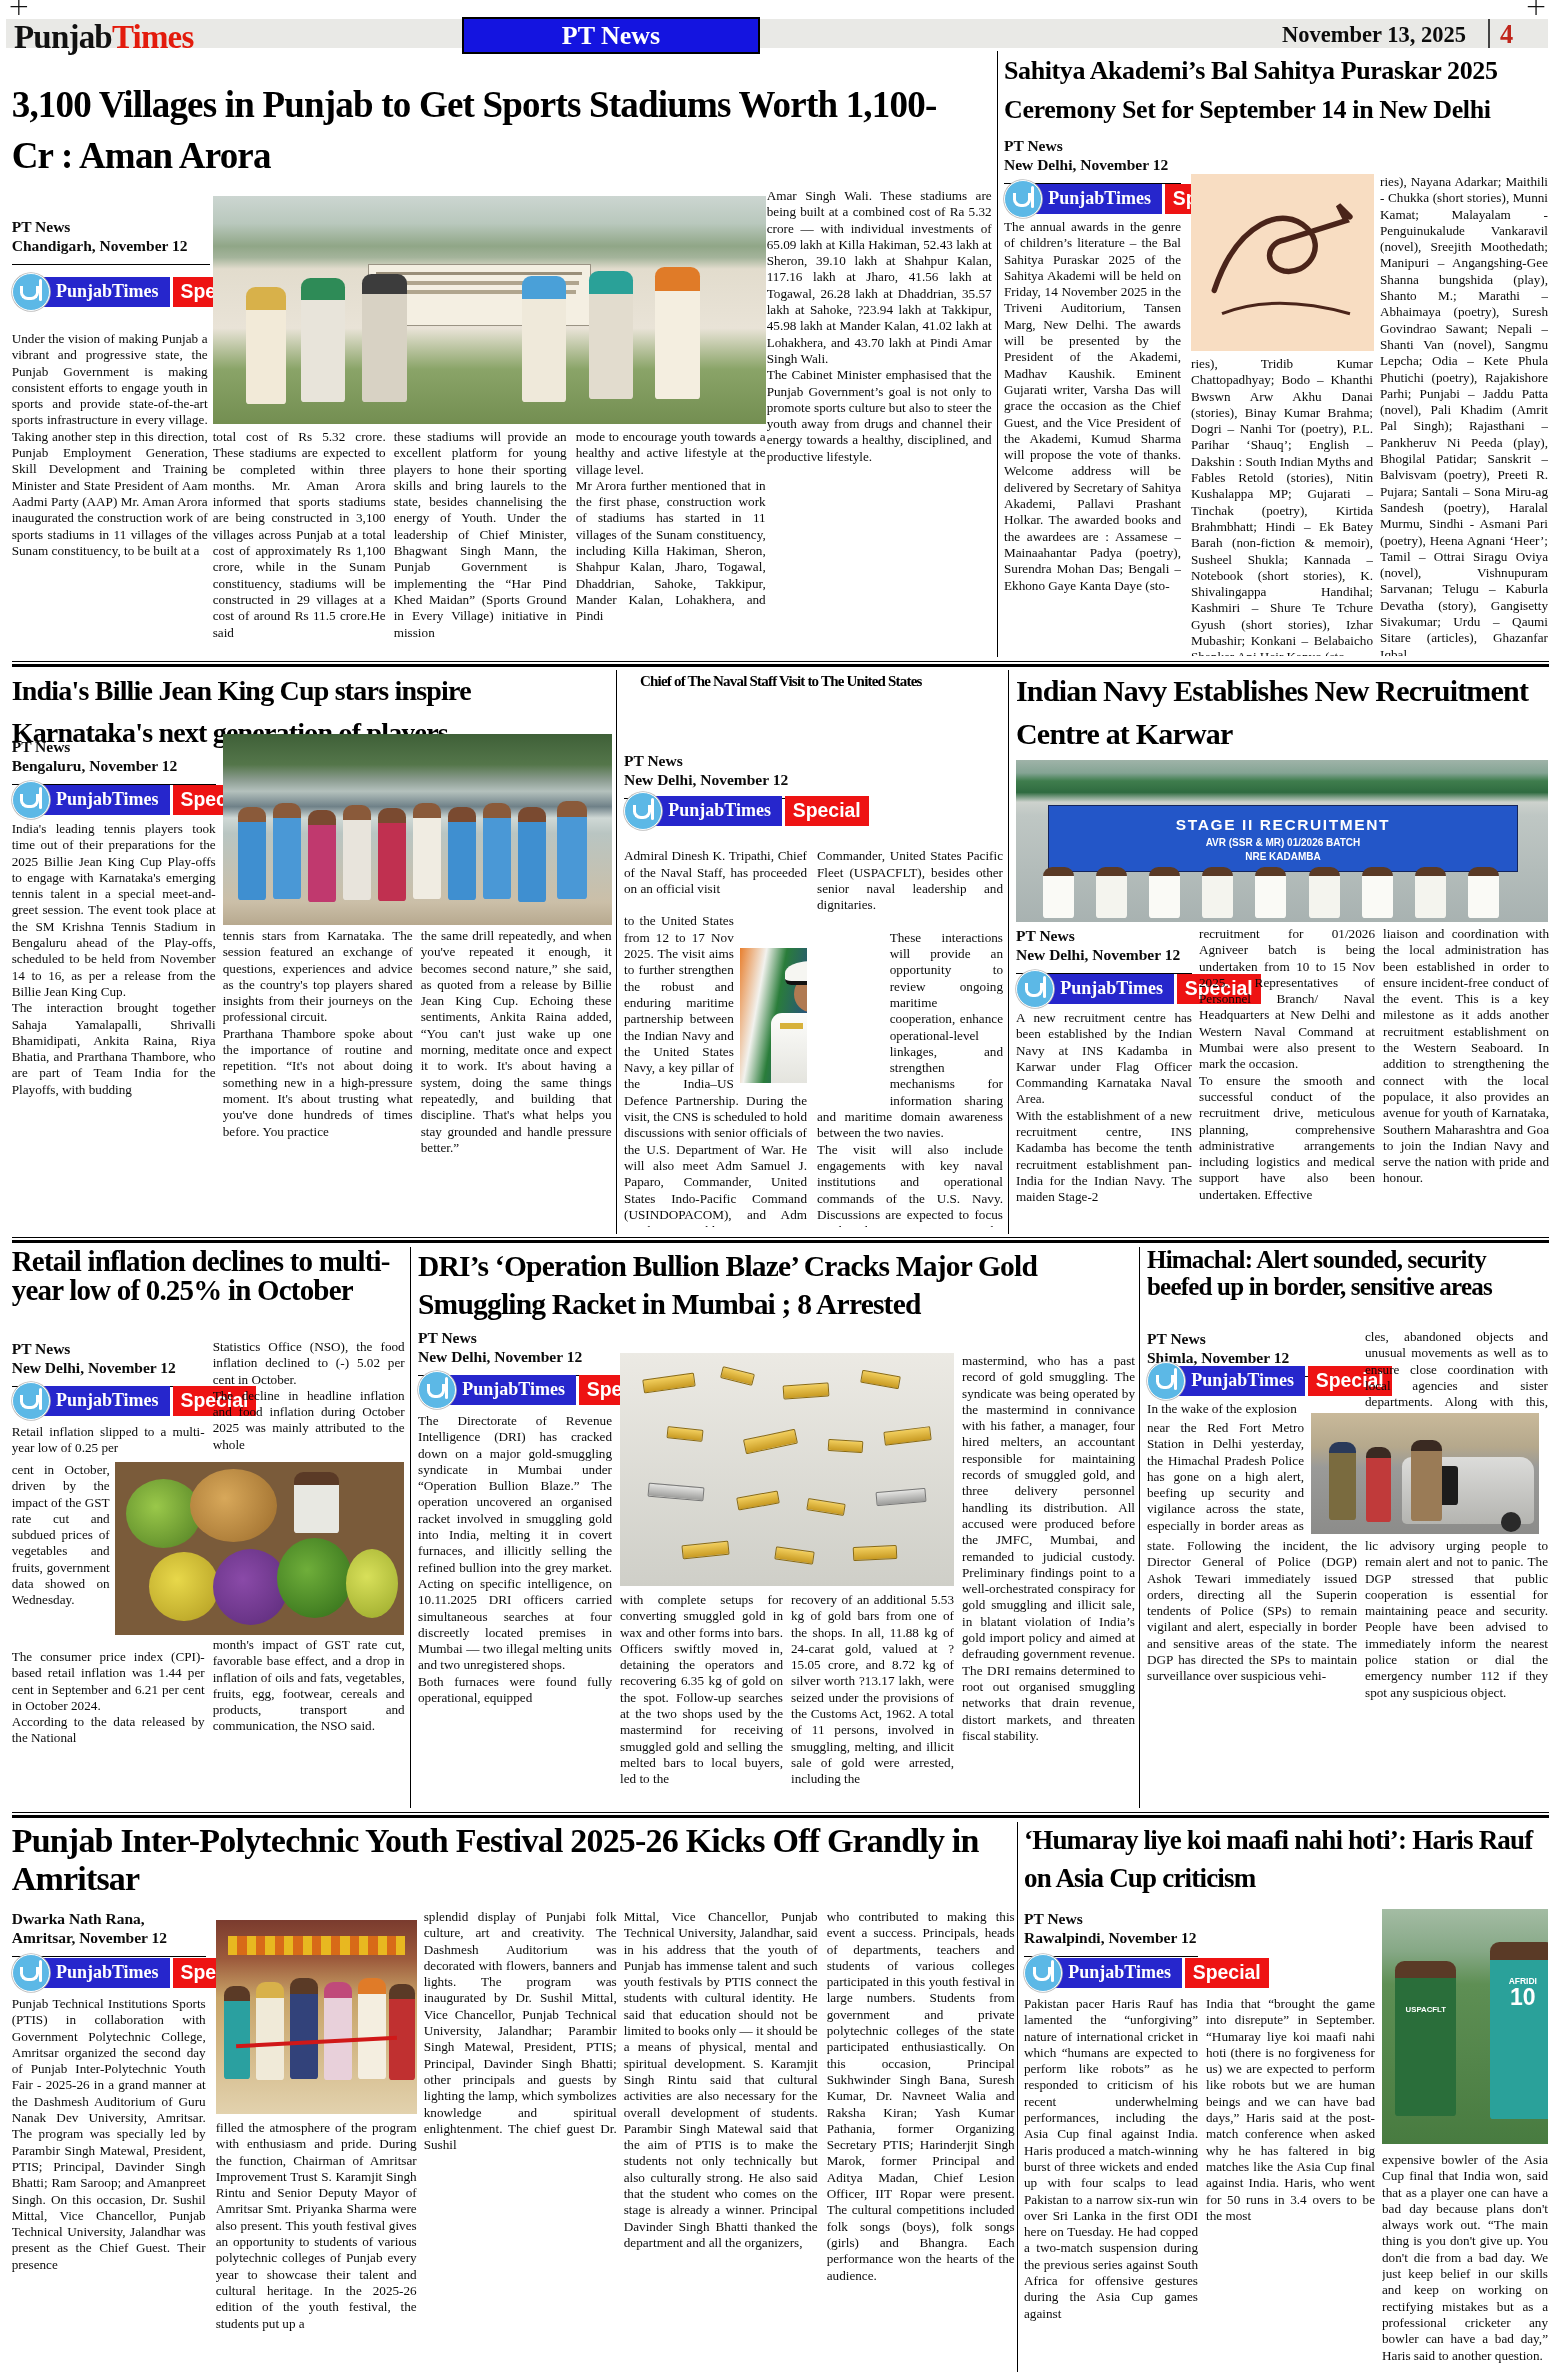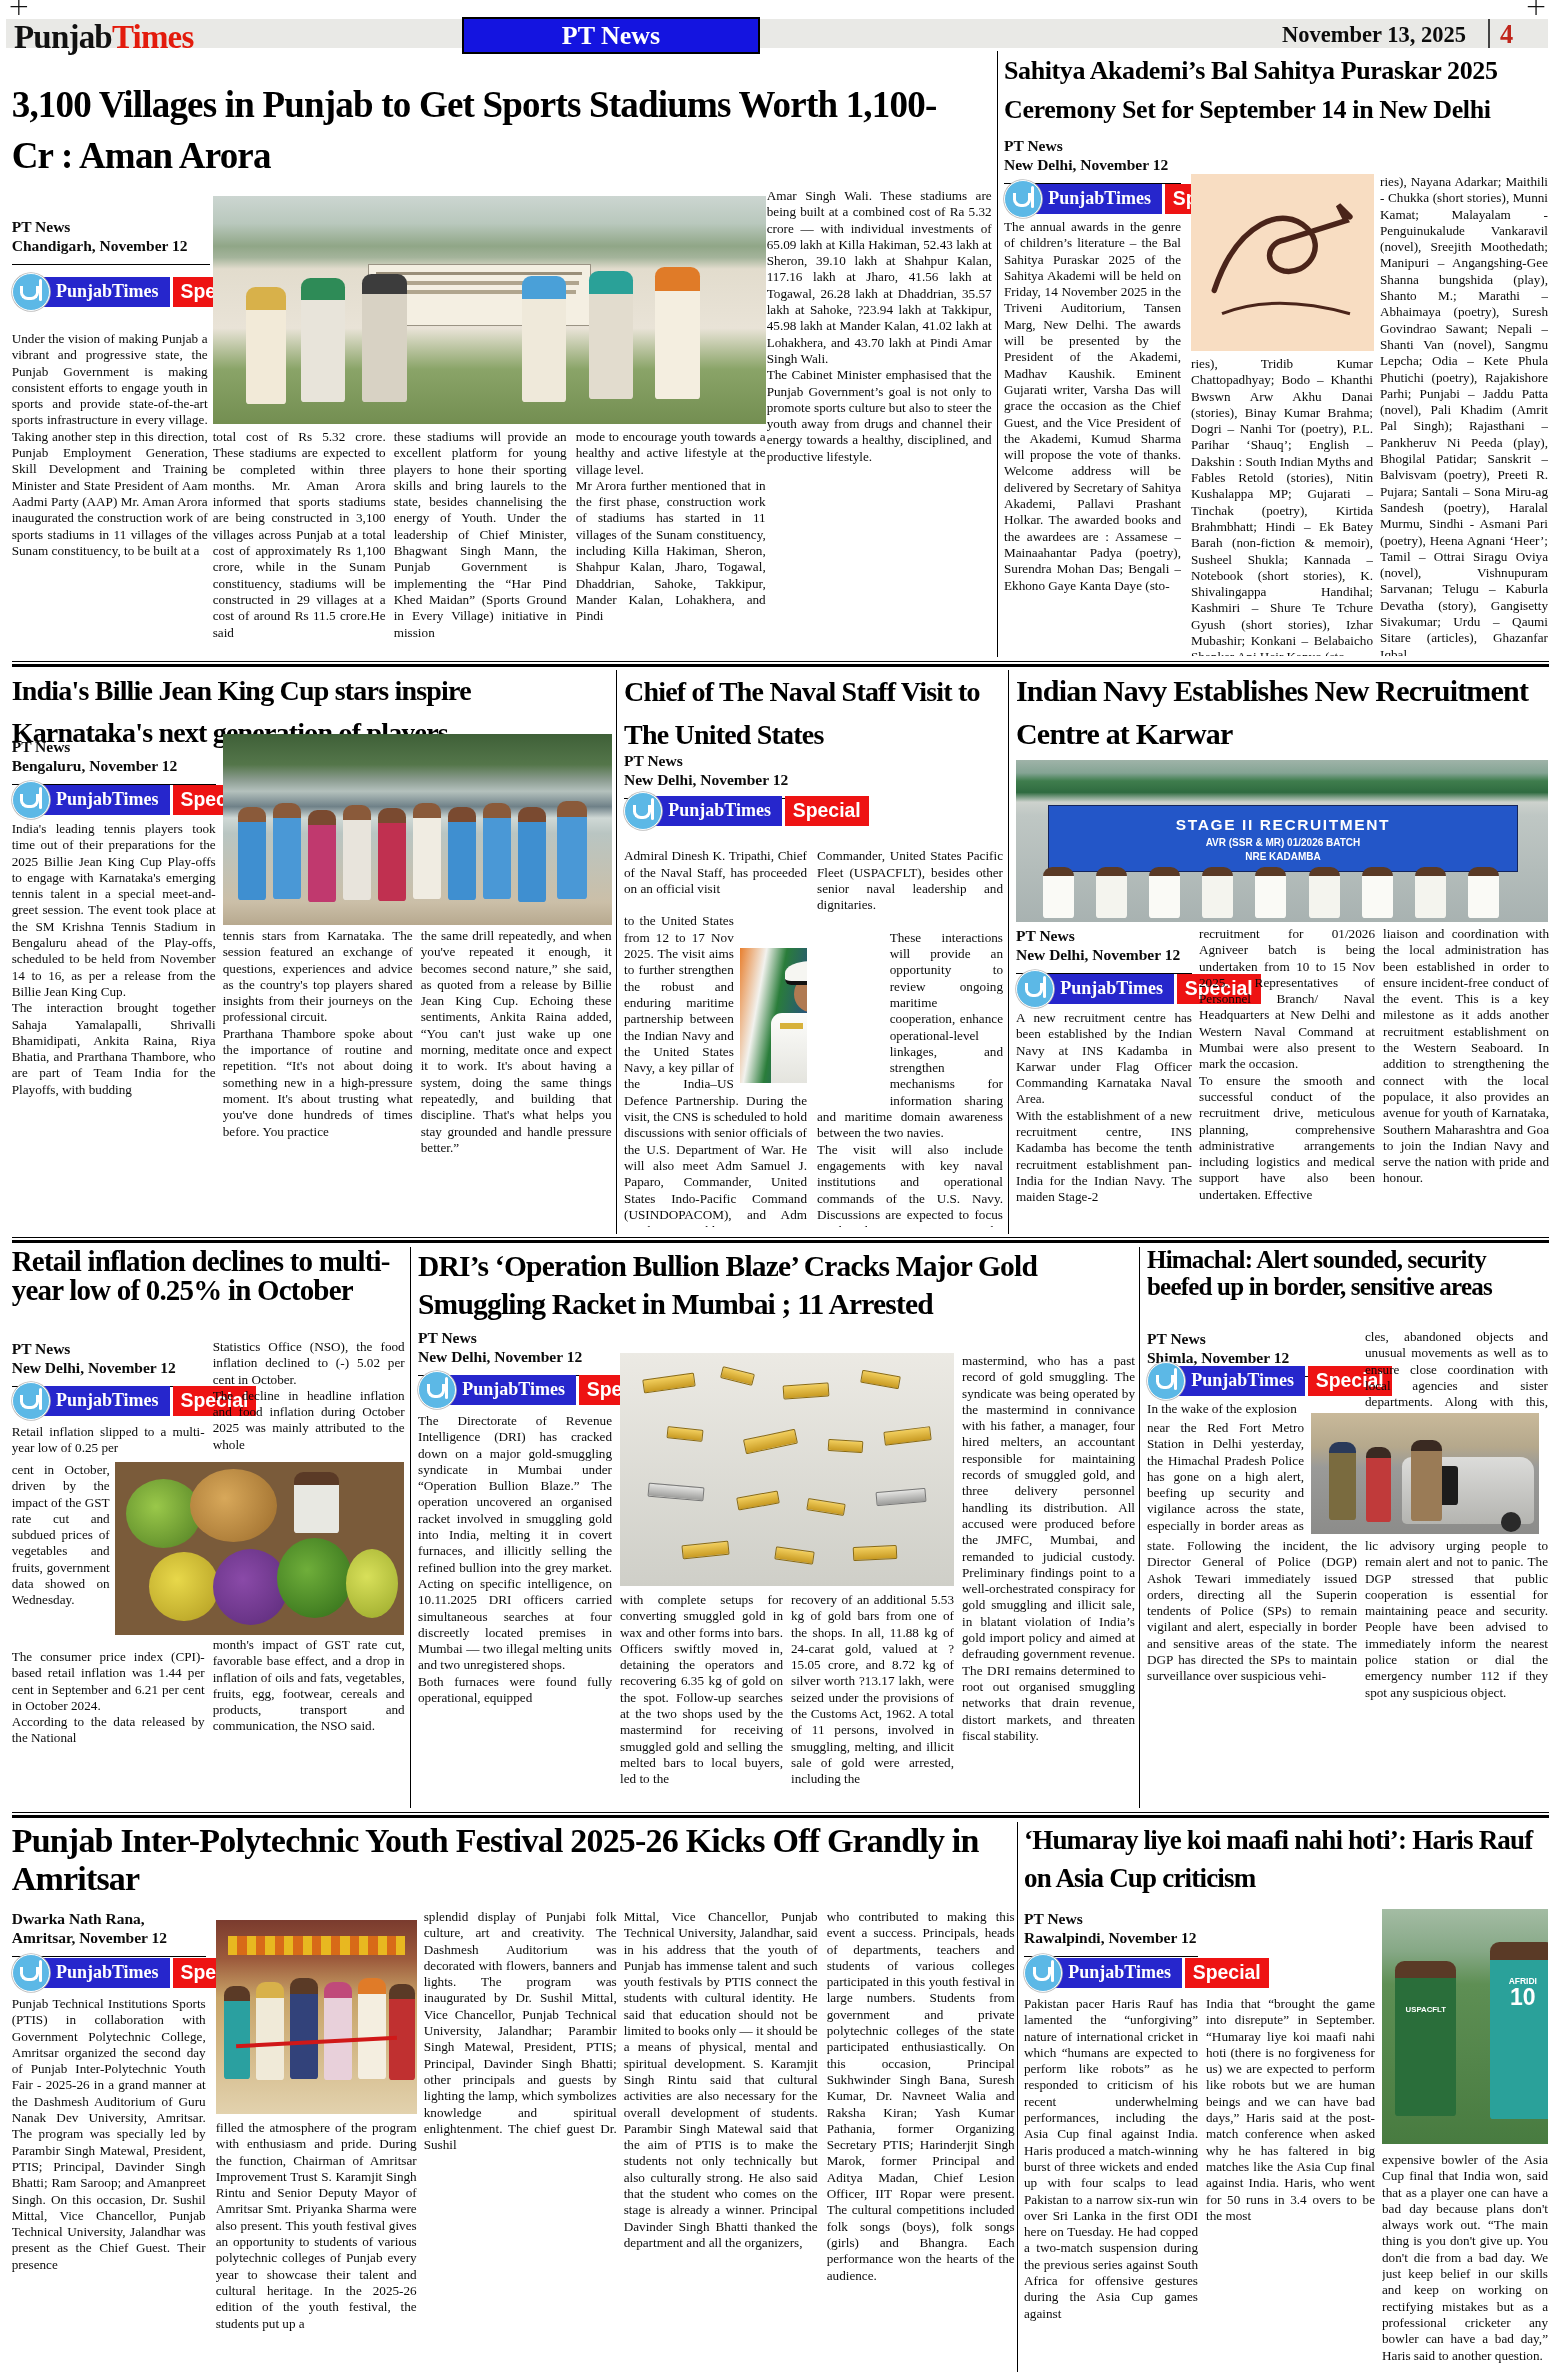--- a/index.html
+++ b/index.html
@@ -158,21 +158,21 @@
       <div class="person" style="left:86%;top:35%;width:29.5px;height:98px;background:linear-gradient(180deg,#8a5a3a 0 16%,#4a98d6 16% 100%);"></div>
     </div>
     <div class="bodytext abs" style="left:211px;top:258px;width:190px;height:297px;">tennis stars from Karnataka. The session featured an exchange of questions, experiences and advice as the country's top players shared insights from their journeys on the professional circuit.
 Prarthana Thambore spoke about the importance of routine and repetition. “It's not about doing something new in a high-pressure moment. It's about trusting what you've done hundreds of times before. You practice</div>
     <div class="bodytext abs" style="left:409px;top:258px;width:191px;height:297px;">the same drill repeatedly, and when you've repeated it enough, it becomes second nature,” she said, as quoted from a release by Billie Jean King Cup. Echoing these sentiments, Ankita Raina added, “You can't just wake up one morning, meditate once and expect it to work. It's about having a system, doing the same things repeatedly, and building that discipline. That's what helps you stay grounded and handle pressure better.”</div>
   </section>
 
   <div class="vrule" style="left:616px;top:670px;height:564px;"></div>
 
   <section class="art" style="left:624px;top:670px;width:378px;height:564px;">
-    <h1 class="hl abs" style="left:0;top:0;width:378px;font-size:28px;line-height:1.55;">Chief of The Naval Staff Visit to The United States</h1>
+    <h1 class="hl abs" style="left:16px;top:0;width:378px;font-size:15px;line-height:1.55;">Chief of The Naval Staff Visit to The United States</h1>
     <div class="by abs" style="left:0;top:81px;width:185px;">
       <div>PT News</div>
       <div>New Delhi, November 12</div>
     </div>
     <div class="badge-slot abs" style="left:0;top:124px;width:185px;">
         <span class="blogo">
           <i class="lg-u"></i>
           <i class="lg-bar"></i>
         </span>
         <span class="bblue">PunjabTimes</span>
@@ -265,21 +265,21 @@
       <div class="fig" style="left:34%;top:50%;width:26%;height:44%;border-radius:50%;background:radial-gradient(circle at 40% 40%,#8a4aa8,#5a2a78);"></div>
       <div class="fig" style="left:56%;top:44%;width:26%;height:46%;border-radius:50%;background:radial-gradient(circle at 40% 40%,#6fae3a,#2f6b18);"></div>
       <div class="fig" style="left:80%;top:50%;width:18%;height:40%;border-radius:50%;background:radial-gradient(circle at 40% 40%,#d8e05a,#9aa82a);"></div>
       <div class="person" style="left:62%;top:6%;width:45px;height:61px;background:linear-gradient(180deg,#5a3a26 0 22%,#e8e8e2 22% 100%);"></div>
     </div>
   </section>
 
   <div class="vrule" style="left:410px;top:1247px;height:561px;"></div>
 
   <section class="art" style="left:418px;top:1247px;width:717px;height:561px;">
-    <h1 class="hl abs" style="left:0;top:0;width:717px;font-size:29.5px;line-height:1.3;">DRI’s ‘Operation Bullion Blaze’ Cracks Major Gold Smuggling Racket in Mumbai ; 11 Arrested</h1>
+    <h1 class="hl abs" style="left:0;top:0;width:717px;font-size:29.5px;line-height:1.3;">DRI’s ‘Operation Bullion Blaze’ Cracks Major Gold Smuggling Racket in Mumbai ; 8 Arrested</h1>
     <div class="by abs" style="left:0;top:81px;width:194px;">
       <div>PT News</div>
       <div>New Delhi, November 12</div>
     </div>
     <div class="badge-slot abs" style="left:0;top:126px;width:194px;">
         <span class="blogo">
           <i class="lg-u"></i>
           <i class="lg-bar"></i>
         </span>
         <span class="bblue">PunjabTimes</span>

